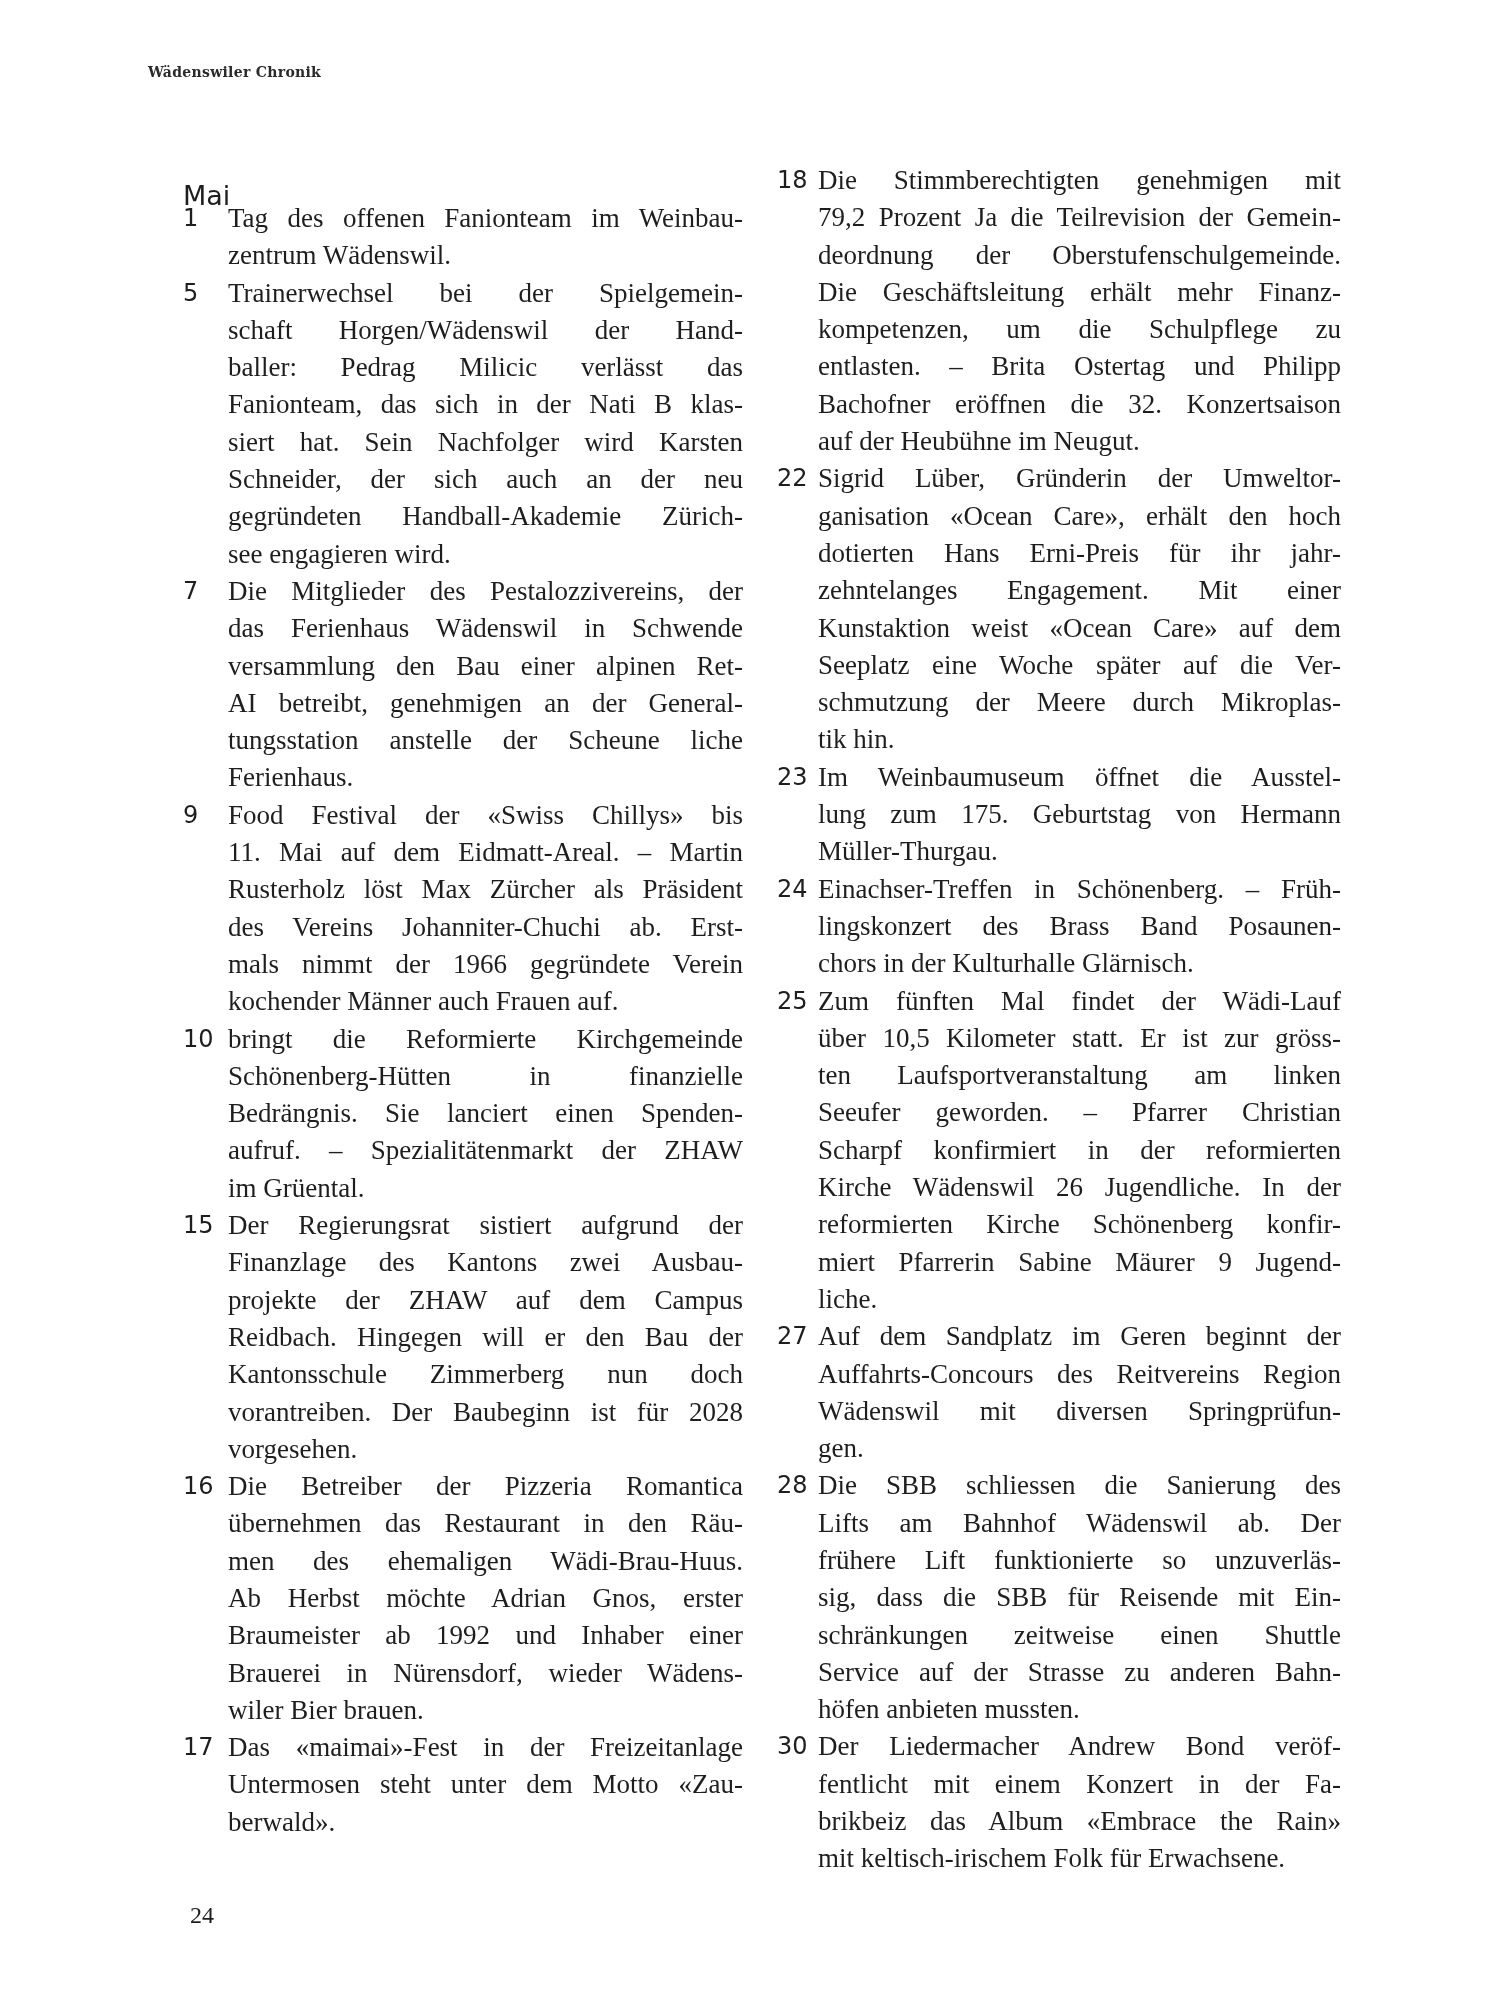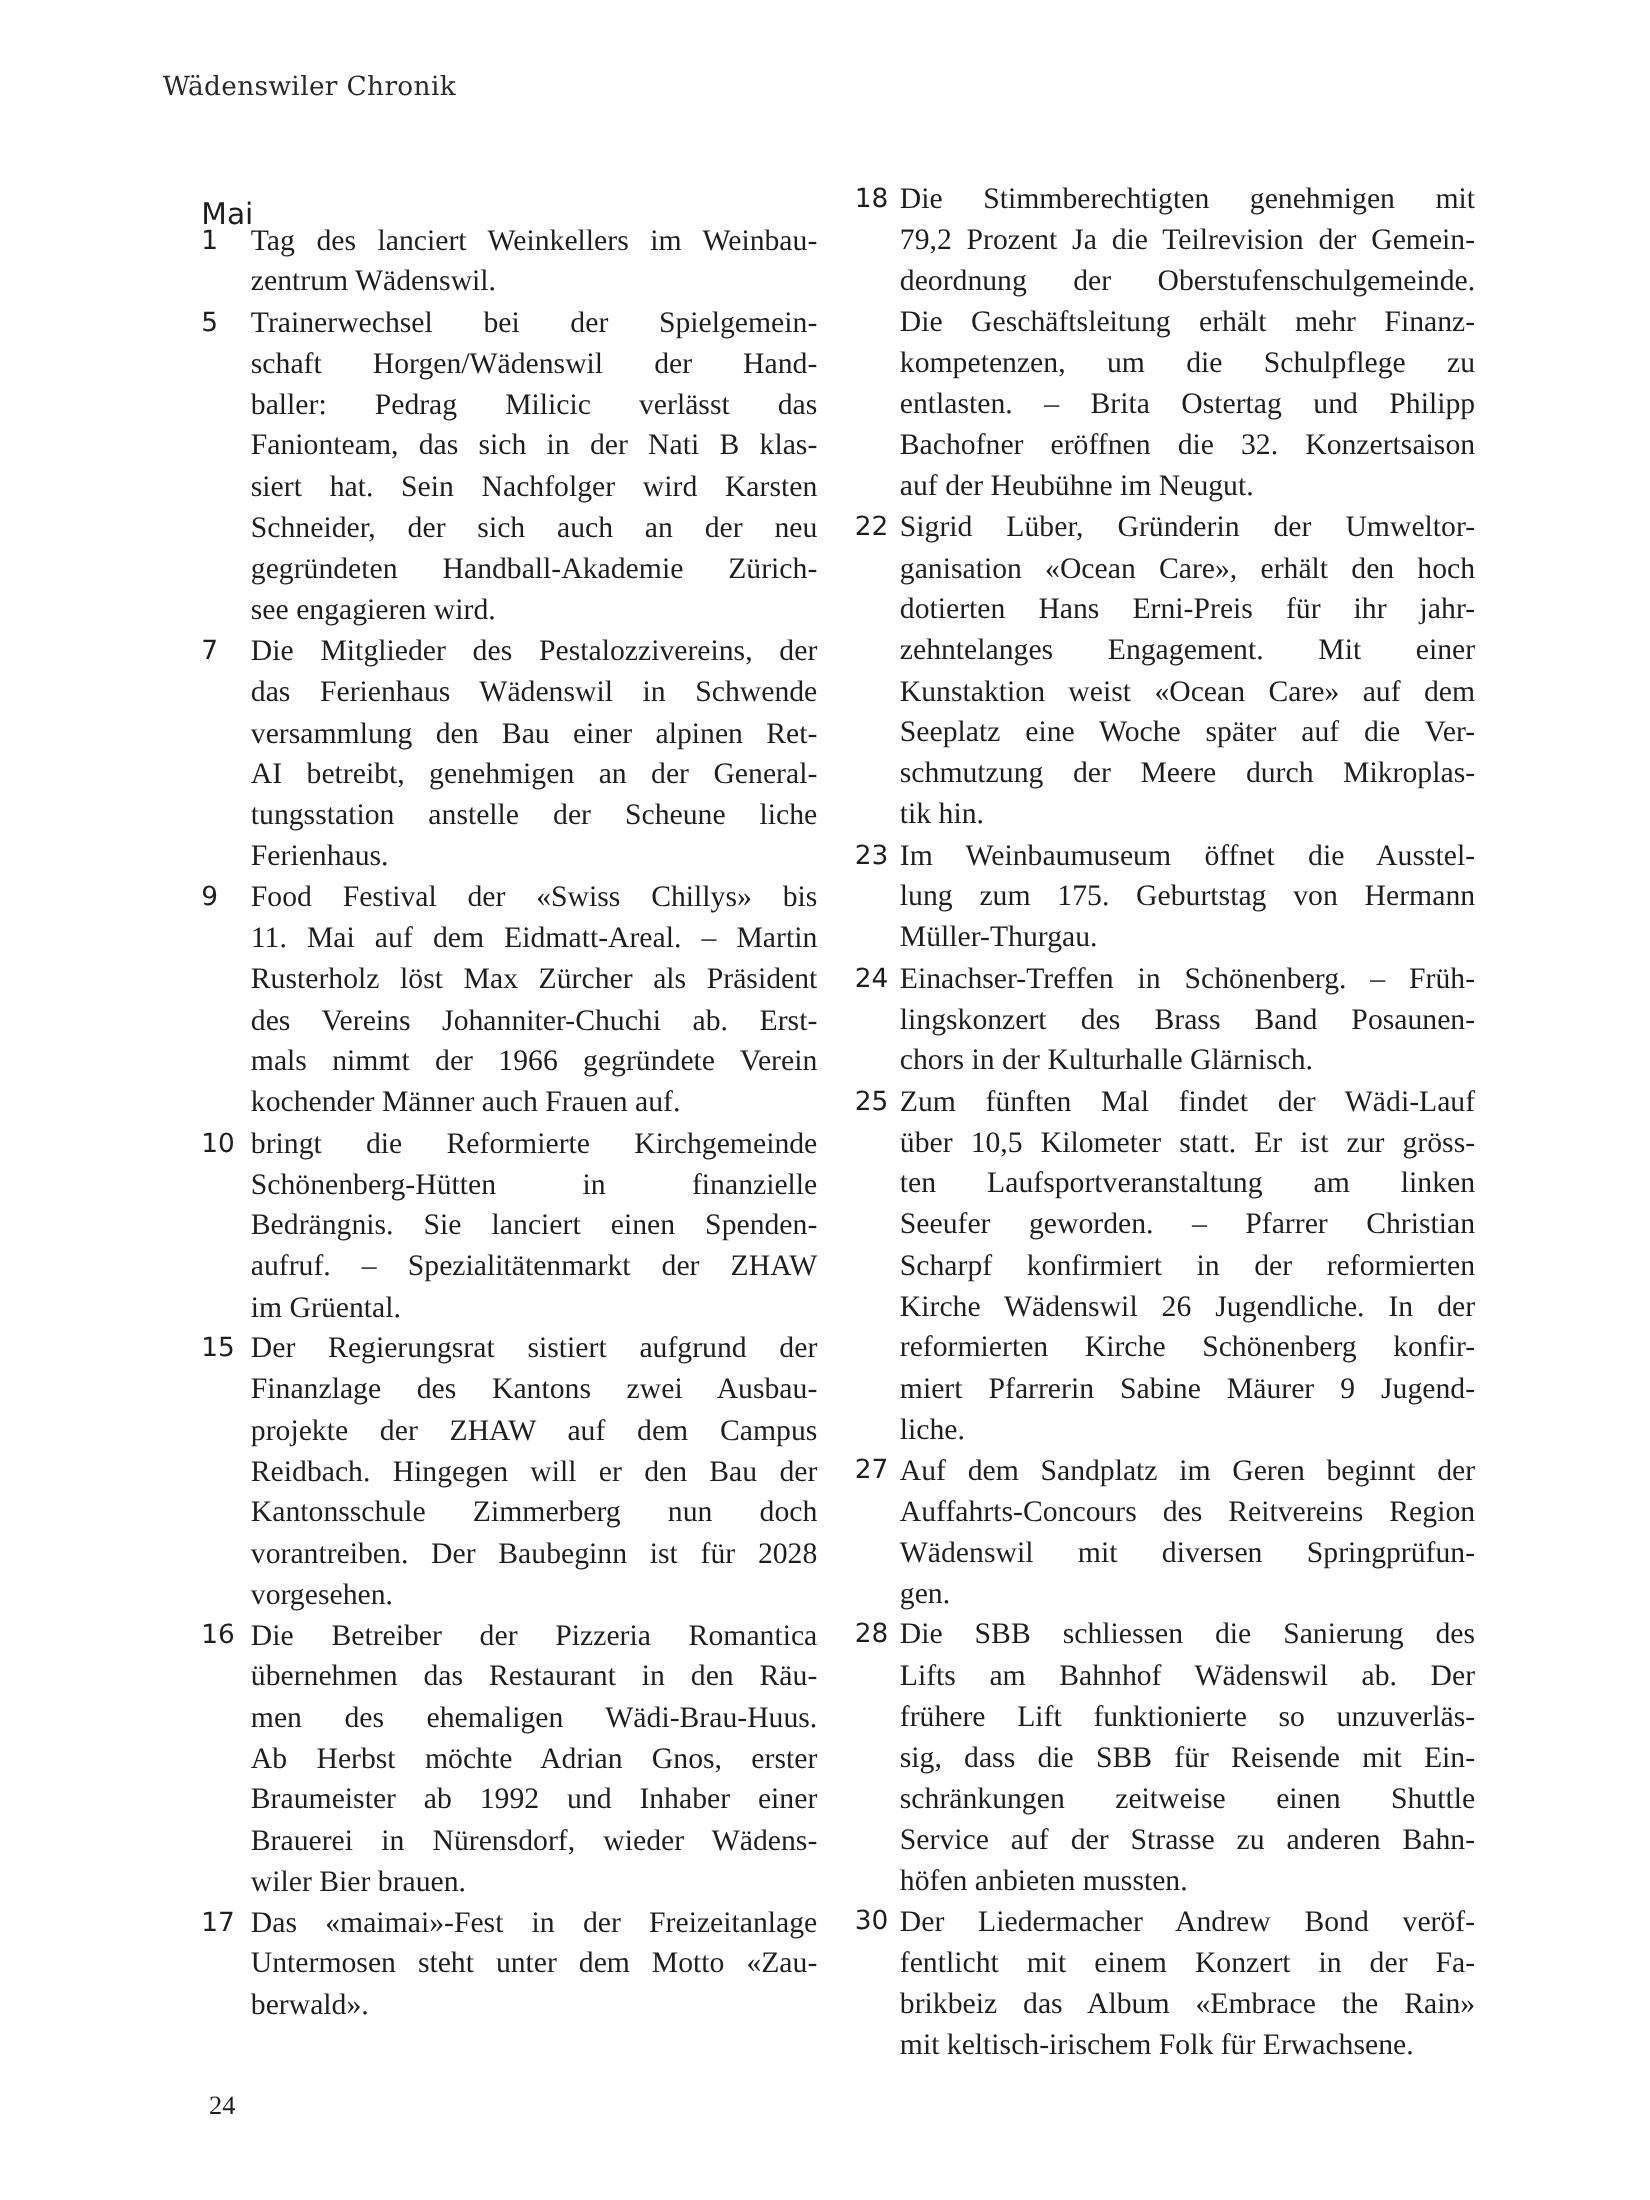--- a/index.html
+++ b/index.html
@@ -1,19 +1,19 @@
 <!DOCTYPE html>
 <html><head>
 <meta charset="utf-8">
 <style>
   html, body { margin: 0; padding: 0; background: #ffffff; }
   body { width: 1500px; height: 2000px; position: relative; overflow: hidden; color: #1e1e1e; }
   .running-head {
     position: absolute; left: 148px; top: 64px;
-    font-family: "DejaVu Serif", serif; font-size: 24px; letter-spacing: 0.3px; color: #2a2a2a;
+    font-family: "DejaVu Serif", serif; font-size: 14px; letter-spacing: 0.3px; color: #2a2a2a; font-weight: bold;
   }
   .month {
     position: absolute; left: 183px; top: 160px;
     font-family: "DejaVu Sans", sans-serif; font-size: 27px; font-weight: normal; color: #1e1e1e; margin-top: 20px;
   }
   .col { position: absolute; }
   .col-left { left: 183px; top: 200px; width: 560px; }
   .col-right { left: 777px; top: 162px; width: 564px; }
   .entry { position: relative; }
   .day {
@@ -36,21 +36,21 @@
 </head>
 <body>
 
 <div class="running-head">Wädenswiler Chronik</div>
 <div class="month">Mai</div>
 
 <div class="col col-left">
     <div class="entry">
       <span class="day">1</span>
       <div class="text">
-        <span class="line">Tag des lanciert Weinkellers im Weinbau-</span>
+        <span class="line">Tag des offenen Fanionteam im Weinbau-</span>
         <span class="line last">zentrum Wädenswil.</span>
       </div>
     </div>
     <div class="entry">
       <span class="day">5</span>
       <div class="text">
         <span class="line">Trainerwechsel bei der Spielgemein-</span>
         <span class="line">schaft Horgen/Wädenswil der Hand-</span>
         <span class="line">baller: Pedrag Milicic verlässt das</span>
         <span class="line">Fanionteam, das sich in der Nati B klas-</span>

